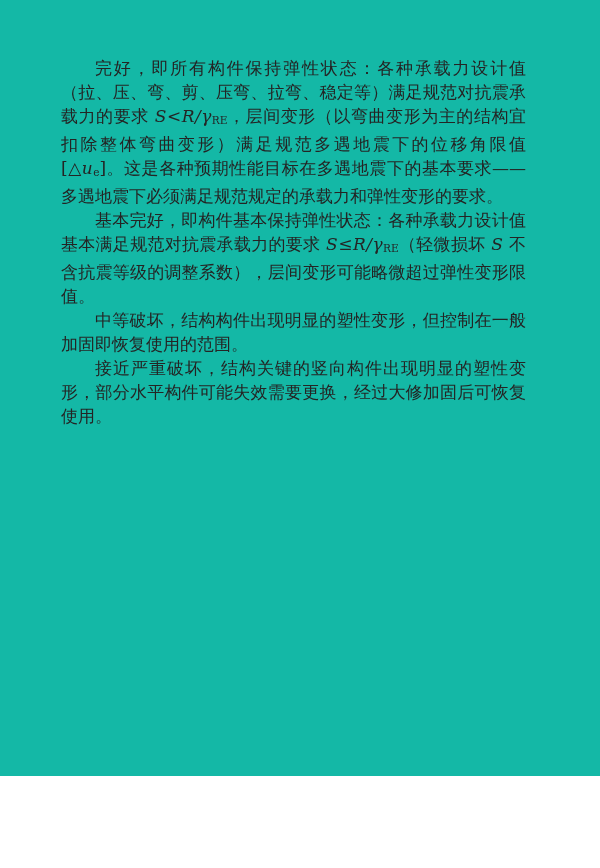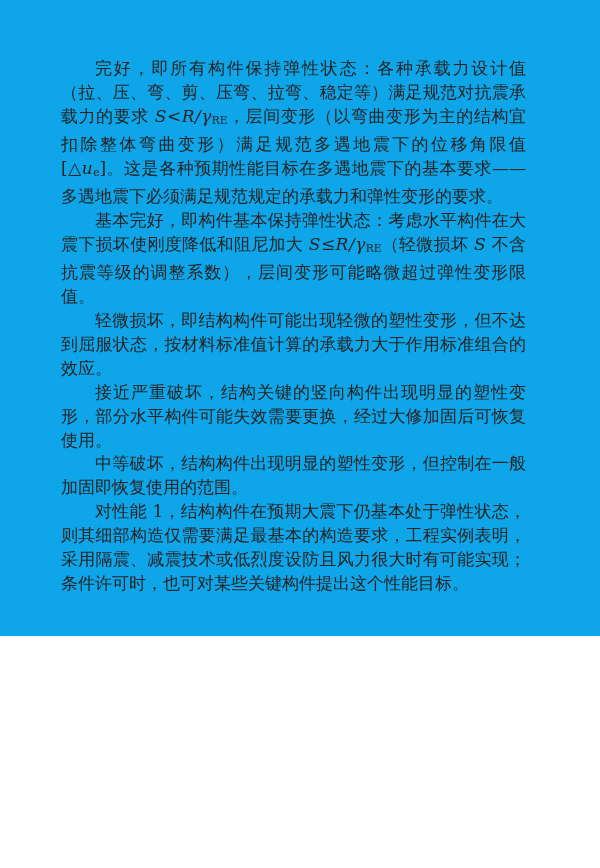--- a/index.html
+++ b/index.html
@@ -3,22 +3,22 @@
 <meta charset="utf-8">
 <style>
   html, body {
     margin: 0;
     padding: 0;
     background: #ffffff;
   }
   .page {
     position: relative;
     width: 600px;
-    height: 636px;
-    background: #0ea5e9;
+    height: 776px;
+    background: #14b8a6;
     font-family: "DejaVu Serif", "Liberation Serif", serif;
     color: #242424;
     overflow: hidden;
   }
   .text-block {
     position: absolute;
     left: 61px;
     top: 57px;
     width: 465px;
     font-size: 17px;
@@ -54,20 +54,18 @@
     font-style: italic;
     color: #3c3c3c;
   }
 </style>
 </head>
 <body>
 
 <div class="page">
   <div class="text-block">
       <p><span class="seg-cjk">完好，即所有构件保持弹性状态：各种承载力设计值（拉、压、弯、剪、压弯、拉弯、稳定等）满足规范对抗震承载力的要求 </span><span class="seg-math">S&lt;R/γ</span><span class="seg-sub">RE</span><span class="seg-cjk">，层间变形（以弯曲变形为主的结构宜扣除整体弯曲变形）满足规范多遇地震下的位移角限值 [△</span><span class="seg-math">u</span><span class="seg-sub">e</span><span class="seg-cjk">]。这是各种预期性能目标在多遇地震下的基本要求——多遇地震下必须满足规范规定的承载力和弹性变形的要求。</span></p>
-      <p><span class="seg-cjk">基本完好，即构件基本保持弹性状态：考虑水平构件在大震下损坏使刚度降低和阻尼加大 </span><span class="seg-math">S≤R/γ</span><span class="seg-sub">RE</span><span class="seg-cjk">（轻微损坏 </span><span class="seg-math">S</span><span class="seg-cjk"> 不含抗震等级的调整系数），层间变形可能略微超过弹性变形限值。</span></p>
-      <p><span class="seg-cjk">轻微损坏，即结构构件可能出现轻微的塑性变形，但不达到屈服状态，按材料标准值计算的承载力大于作用标准组合的效应。</span></p>
+      <p><span class="seg-cjk">基本完好，即构件基本保持弹性状态：各种承载力设计值基本满足规范对抗震承载力的要求 </span><span class="seg-math">S≤R/γ</span><span class="seg-sub">RE</span><span class="seg-cjk">（轻微损坏 </span><span class="seg-math">S</span><span class="seg-cjk"> 不含抗震等级的调整系数），层间变形可能略微超过弹性变形限值。</span></p>
+      <p><span class="seg-cjk">中等破坏，结构构件出现明显的塑性变形，但控制在一般加固即恢复使用的范围。</span></p>
       <p><span class="seg-cjk">接近严重破坏，结构关键的竖向构件出现明显的塑性变形，部分水平构件可能失效需要更换，经过大修加固后可恢复使用。</span></p>
-      <p><span class="seg-cjk">中等破坏，结构构件出现明显的塑性变形，但控制在一般加固即恢复使用的范围。</span></p>
-      <p><span class="seg-cjk">对性能 1，结构构件在预期大震下仍基本处于弹性状态，则其细部构造仅需要满足最基本的构造要求，工程实例表明，采用隔震、减震技术或低烈度设防且风力很大时有可能实现；条件许可时，也可对某些关键构件提出这个性能目标。</span></p>
     </div>
   <div class="page-number">14</div>
 </div>
 
 </body></html>

